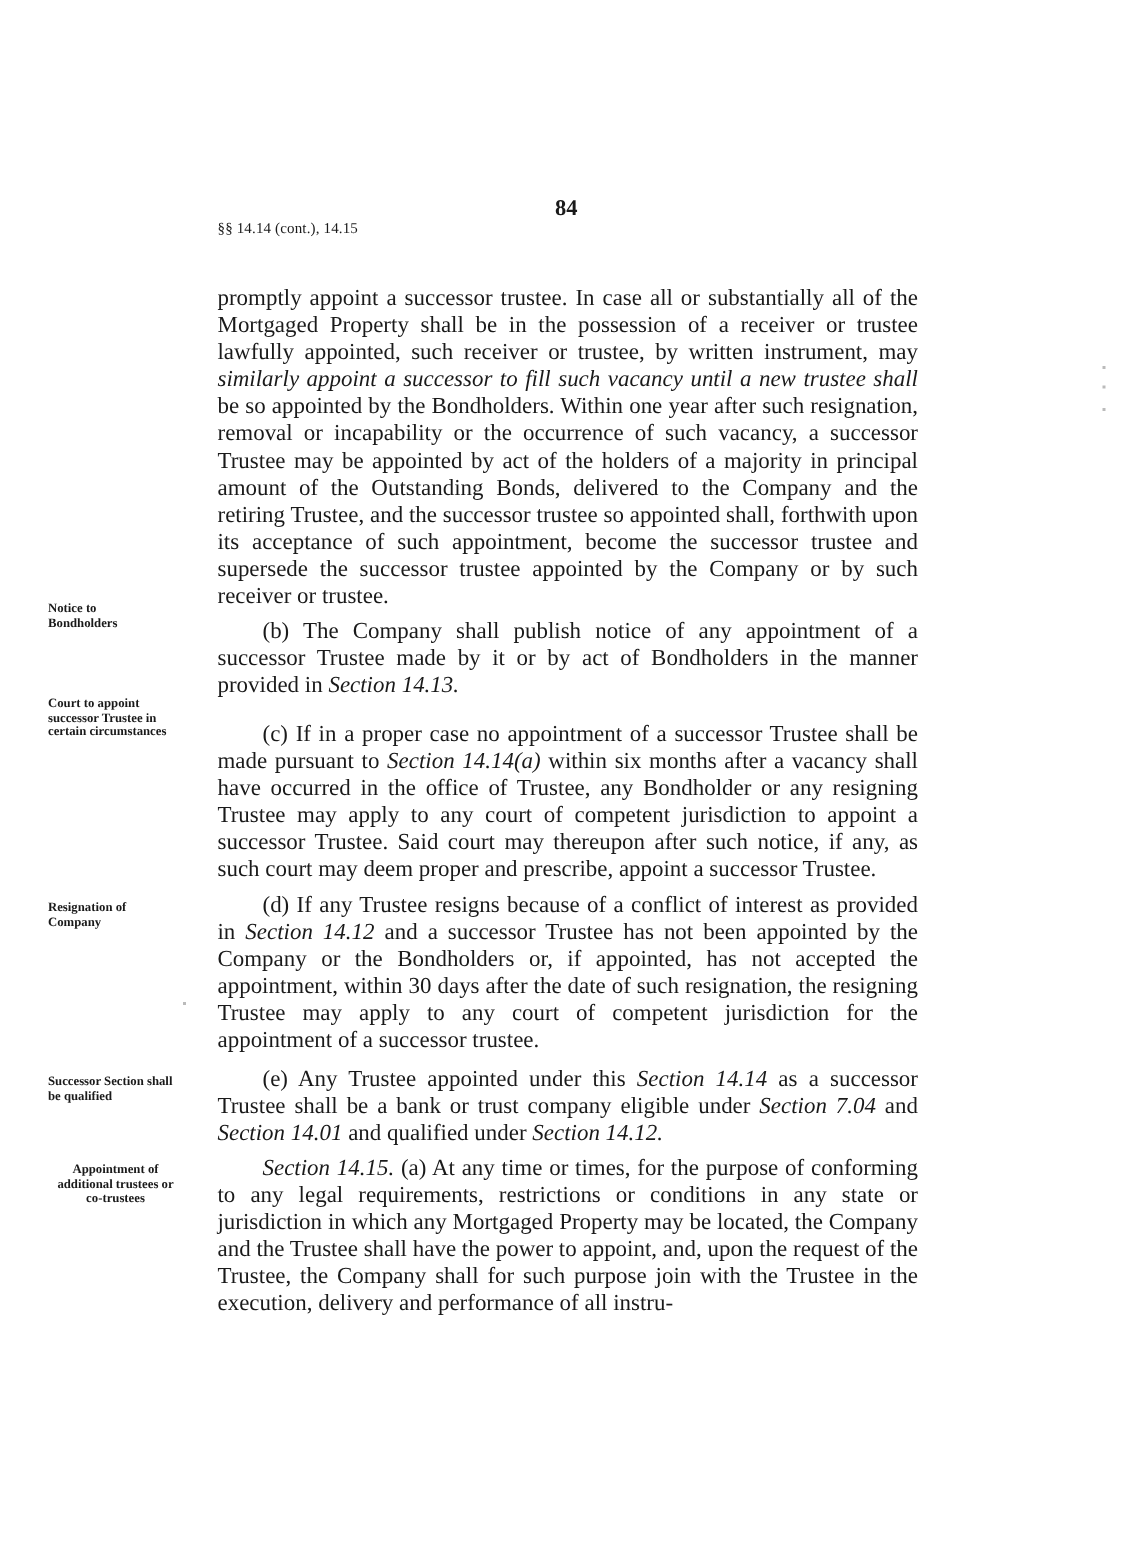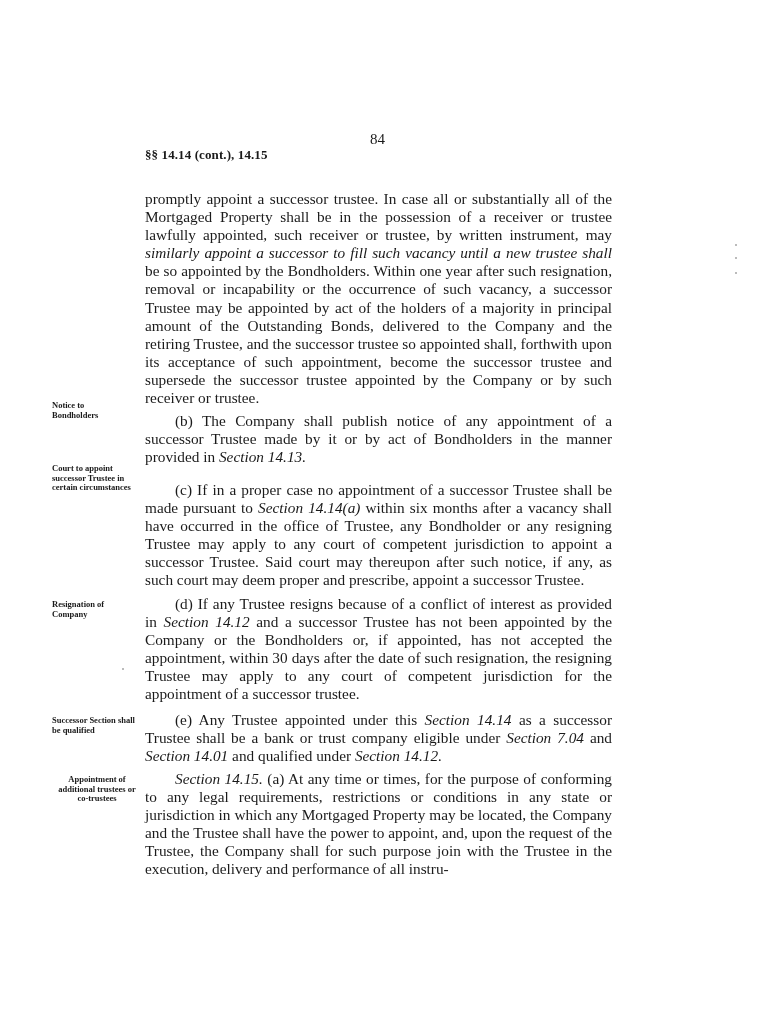--- a/index.html
+++ b/index.html
@@ -1,24 +1,24 @@
 <!DOCTYPE html>
 <html><head>
 <meta charset="utf-8">
 <style>
   html, body { margin: 0; padding: 0; background: #ffffff; }
   body { width: 765px; height: 1036px; position: relative; overflow: hidden;
          font-family: "Liberation Serif", "DejaVu Serif", serif; color: #1a1a1a; }
-  .page-number { position: absolute; left: 370px; top: 131px; font-size: 15px; }
-  .running-head { position: absolute; left: 145px; top: 147px; font-size: 13px; font-weight: bold; letter-spacing: 0.1px; }
+  .page-number { position: absolute; left: 370px; top: 131px; font-size: 15px; font-weight: bold; }
+  .running-head { position: absolute; left: 145px; top: 147px; font-size: 10px; font-weight: normal; letter-spacing: 0.1px; }
   .text-block { position: absolute; left: 145px; width: 467px; font-size: 15.3px; line-height: 18.1px;
                 text-align: justify; }
   .text-block p { margin: 0; text-indent: 30px; }
   .text-block p.noindent { text-indent: 0; }
-  .side-note { position: absolute; left: 52px; width: 90px; font-size: 8.5px; line-height: 9.5px; font-weight: bold; }
+  .side-note { position: absolute; left: 32px; width: 90px; font-size: 8.5px; line-height: 9.5px; font-weight: bold; }
   i { font-style: italic; }
   .speck { position: absolute; width: 2px; height: 2px; background: #bbb; }
 </style>
 </head>
 <body>
 
 <div class="page-number">84</div>
 <div class="running-head">§§ 14.14 (cont.), 14.15</div>
 
 <div class="text-block" style="top:162px;margin-top:28px;">

